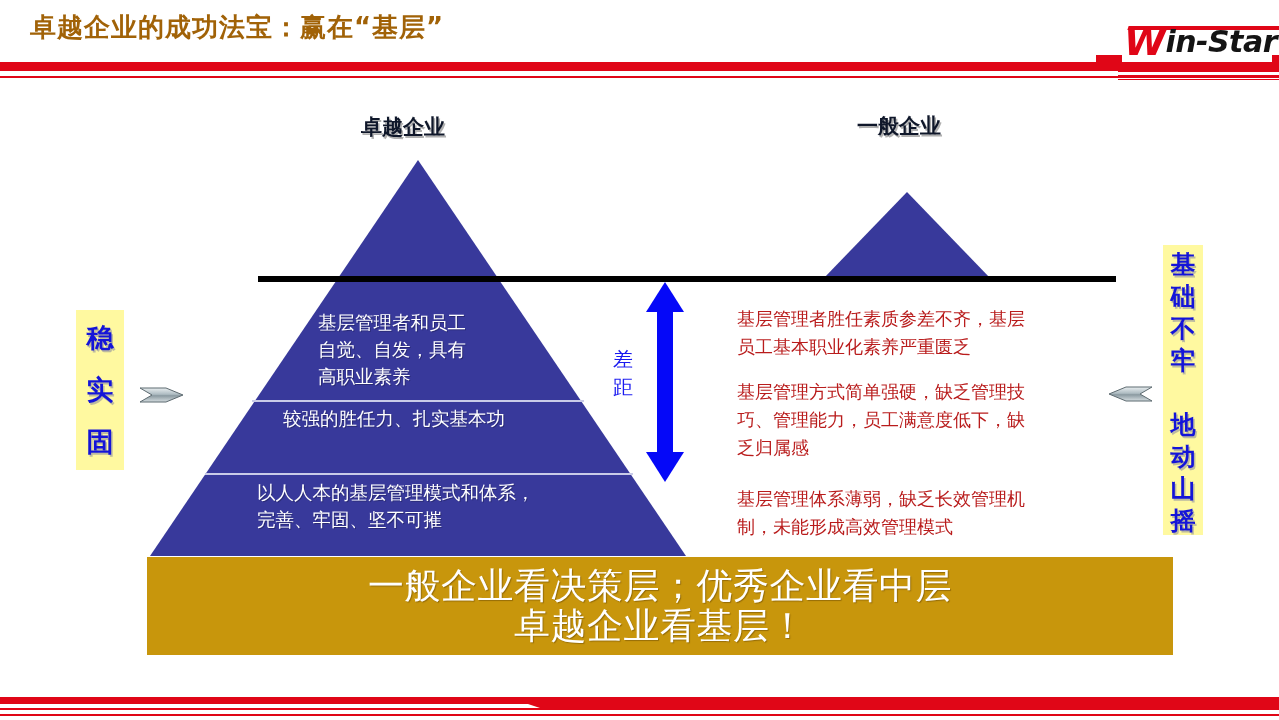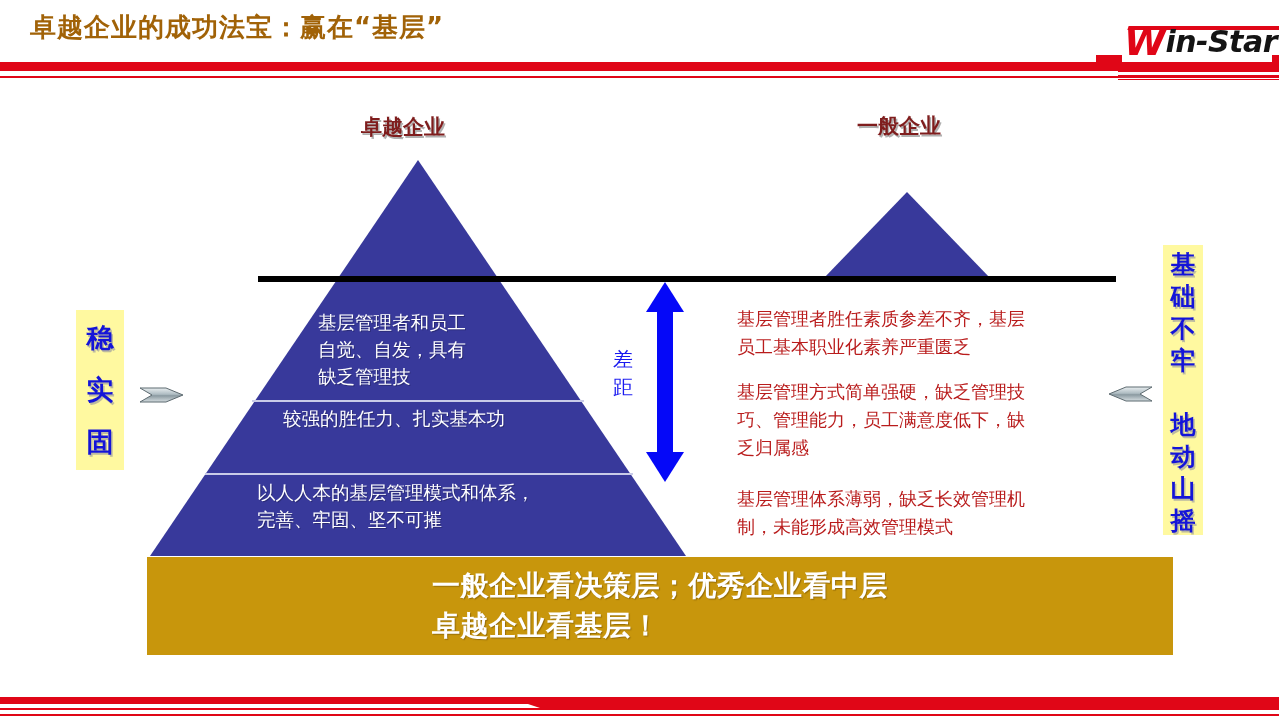--- a/index.html
+++ b/index.html
@@ -34,21 +34,21 @@
   .logo-bar-r{position:absolute;left:176px;top:29px;width:30px;height:9px;background:#E00617;}
   .logo-line{position:absolute;left:22px;width:184px;height:1px;background:#E00617;}
   .logo-line.l1{top:45px;}
   .logo-line.l2{top:49px;}
   .logo-line.l3{top:53px;}
   .logo-swoosh{position:absolute;left:32px;top:0px;width:170px;height:4px;background:#E00617;
     transform:skewX(-18deg);}
 
   
   .col-heading{
-    position:absolute;font-size:21px;font-weight:bold;color:#7f1d1d;
+    position:absolute;font-size:21px;font-weight:bold;color:#0f172a;
     text-shadow:1.5px 1.5px 0 rgba(150,150,150,.75);
     white-space:nowrap;
   }
   .heading-left{left:361px;top:113px;}
   .heading-right{left:857px;top:112px;}
 
   
   .pyr-big{
     position:absolute;left:150px;top:160px;width:536px;height:396px;
     background:#38399B;
@@ -119,22 +119,22 @@
   .chev-left{left:140px;top:384px;}
   .chev-right{left:1108px;top:383px;}
 
   
   .gold-banner{
     position:absolute;left:147px;top:557px;width:1026px;height:98px;
     background:#C8960C;
     display:flex;align-items:center;justify-content:center;
   }
   .gold-text{
-    color:#ffffff;font-size:28px;font-weight:bold;line-height:40px;
-    white-space:pre-line;letter-spacing:.5px;
+    color:#ffffff;font-size:36px;font-weight:normal;line-height:40px;
+    text-align:center;white-space:pre-line;letter-spacing:.5px;
     text-shadow:1px 1px 1px rgba(90,60,0,.45);
   }
 
   
   .ftr-thick{position:absolute;left:0;top:697px;width:1279px;height:13px;background:#E00617;}
   .ftr-cut{position:absolute;left:0;top:704px;width:540px;height:4px;background:#ffffff;
      clip-path:polygon(0 0,528px 0,540px 100%,0 100%);}
   .ftr-thin{position:absolute;left:0;top:714px;width:1279px;height:1.5px;background:#E00617;}
 </style>
 </head>
@@ -159,21 +159,21 @@
   <div class="col-heading heading-left">卓越企业</div>
   <div class="col-heading heading-right">一般企业</div>
 
   <div class="pyr-big"></div>
   <div class="pyr-small"></div>
   <div class="pyr-divider div1"></div>
   <div class="pyr-divider div2"></div>
 
   <div class="pyr-text pyr-t1">基层管理者和员工
 自觉、自发，具有
-缺乏管理技</div>
+高职业素养</div>
   <div class="pyr-text pyr-t2">较强的胜任力、扎实基本功</div>
   <div class="pyr-text pyr-t3">以人人本的基层管理模式和体系，
 完善、牢固、坚不可摧</div>
 
   <div class="baseline"></div>
 
   <div class="gap-arrow">
     <div class="head-up"></div>
     <div class="shaft"></div>
     <div class="head-dn"></div>

